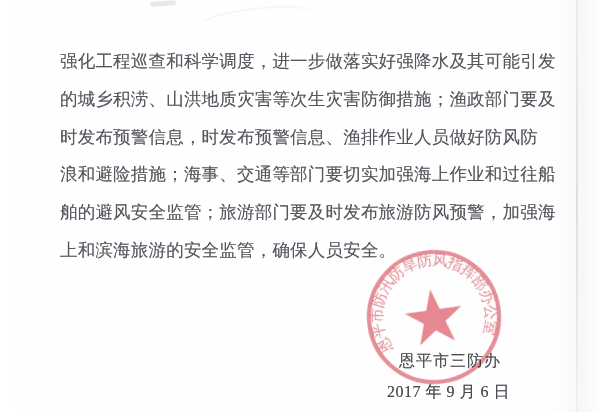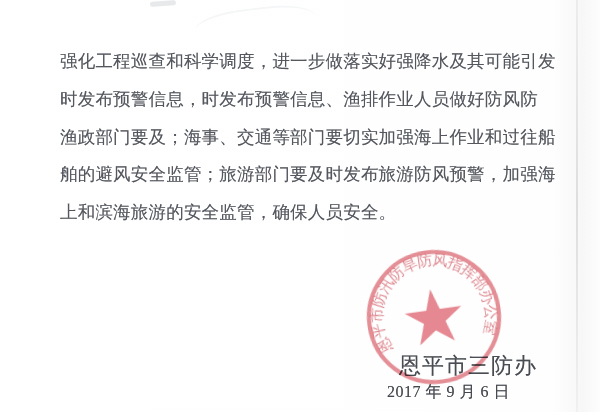--- a/index.html
+++ b/index.html
@@ -45,21 +45,21 @@
     font-size: 17.5px;
     line-height: 37.8px;
     color: #54575e;
     letter-spacing: 0.2px;
     text-shadow: 0 0 0.6px rgba(90,95,100,.45);
   }
   .body-text .line { white-space: nowrap; }
   .signature {
     position: absolute;
     left: 399px; top: 351px;
-    font-size: 22px;
+    font-size: 16px;
     letter-spacing: 1px;
     color: #494c52;
     text-shadow: 0 0 0.6px rgba(80,85,90,.5);
     z-index: 1;
   }
   .date {
     position: absolute;
     left: 387px; top: 382px;
     font-size: 16px;
     letter-spacing: 0.5px;
@@ -83,22 +83,23 @@
 <body>
 
 <div class="page">
 
   <div class="edge-line"></div>
   <div class="artifact-1"></div>
   <div class="artifact-2"></div>
 
   <div class="body-text">
     <div class="line">强化工程巡查和科学调度，进一步做落实好强降水及其可能引发</div>
+    <div class="line">的城乡积涝、山洪地质灾害等次生灾害防御措施；渔政部门要及</div>
     <div class="line">时发布预警信息，时发布预警信息、渔排作业人员做好防风防</div>
-    <div class="line">渔政部门要及；海事、交通等部门要切实加强海上作业和过往船</div>
+    <div class="line">浪和避险措施；海事、交通等部门要切实加强海上作业和过往船</div>
     <div class="line">舶的避风安全监管；旅游部门要及时发布旅游防风预警，加强海</div>
     <div class="line">上和滨海旅游的安全监管，确保人员安全。</div>
   </div>
 
   <div class="signature">恩平市三防办</div>
 
   <div class="date">2017 年 9 月 6 日</div>
 
   <div class="seal">
     <svg viewBox="0 0 140 140">

